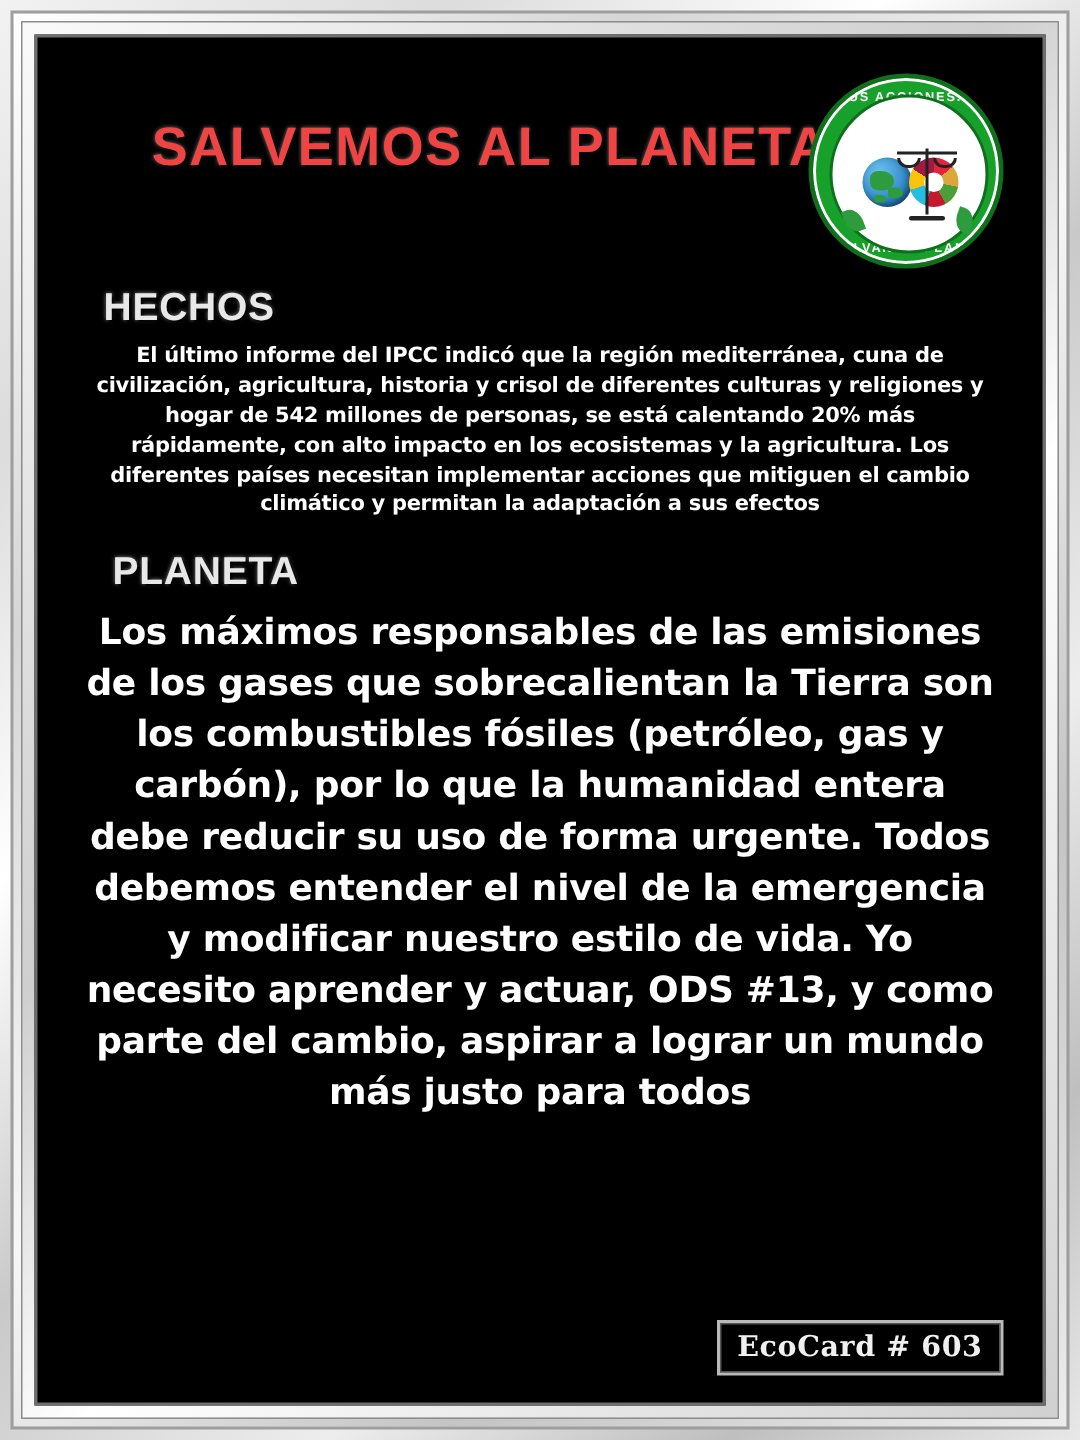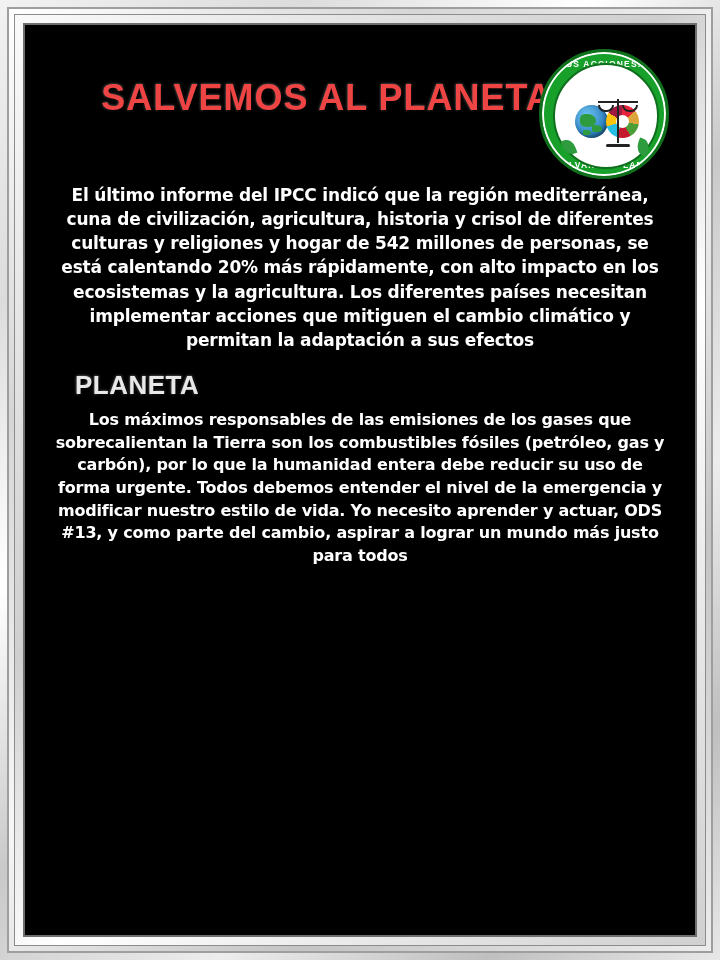--- a/index.html
+++ b/index.html
@@ -191,28 +191,28 @@
     margin: 6px 0 8px 22px;
     text-shadow: 2px 2px 2px #000, 0 0 3px #888;
   }
   .section-heading.acciones { margin-top: 18px; margin-left: 28px; }
 
   
   .paragraph {
     color: #ffffff;
     font-family: "DejaVu Sans", sans-serif;
     font-weight: bold;
-    font-size: 17px;
+    font-size: 14px;
     line-height: 1.42;
     text-align: center;
     margin: 0 4px;
     letter-spacing: -0.2px;
   }
   .paragraph.facts { padding: 0 6px; }
-  .paragraph.actions { font-size: 16px; padding: 0 2px; }
+  .paragraph.actions { font-size: 24px; padding: 0 2px; }
 
   
   .footer {
     position: absolute;
     right: 26px;
     bottom: 18px;
   }
   .ecocard {
     display: inline-block;
     padding: 5px 12px 6px 12px;
@@ -249,22 +249,26 @@
                 <div class="pan l"></div>
                 <div class="pan r"></div>
                 <div class="base"></div>
               </div>
               <div class="leaf l"></div>
               <div class="leaf r"></div>
             </div>
           </div>
         </div>
 
+        <div class="section-heading hechos">HECHOS</div>
         <div class="paragraph facts">El último informe del IPCC indicó que la región mediterránea, cuna de civilización, agricultura, historia y crisol de diferentes culturas y religiones y hogar de 542 millones de personas, se está calentando 20% más rápidamente, con alto impacto en los ecosistemas y la agricultura. Los diferentes países necesitan implementar acciones que mitiguen el cambio climático y permitan la adaptación a sus efectos</div>
 
         <div class="section-heading acciones">PLANETA</div>
         <div class="paragraph actions">Los máximos responsables de las emisiones de los gases que sobrecalientan la Tierra son los combustibles fósiles (petróleo, gas y carbón), por lo que la humanidad entera debe reducir su uso de forma urgente. Todos debemos entender el nivel de la emergencia y modificar nuestro estilo de vida. Yo necesito aprender y actuar, ODS #13, y como parte del cambio, aspirar a lograr un mundo más justo para todos</div>
 
+        <div class="footer">
+          <span class="ecocard">EcoCard # 603</span>
+        </div>
 
       </div>
     </div>
   </div>
 </div>
 
 </body></html>

